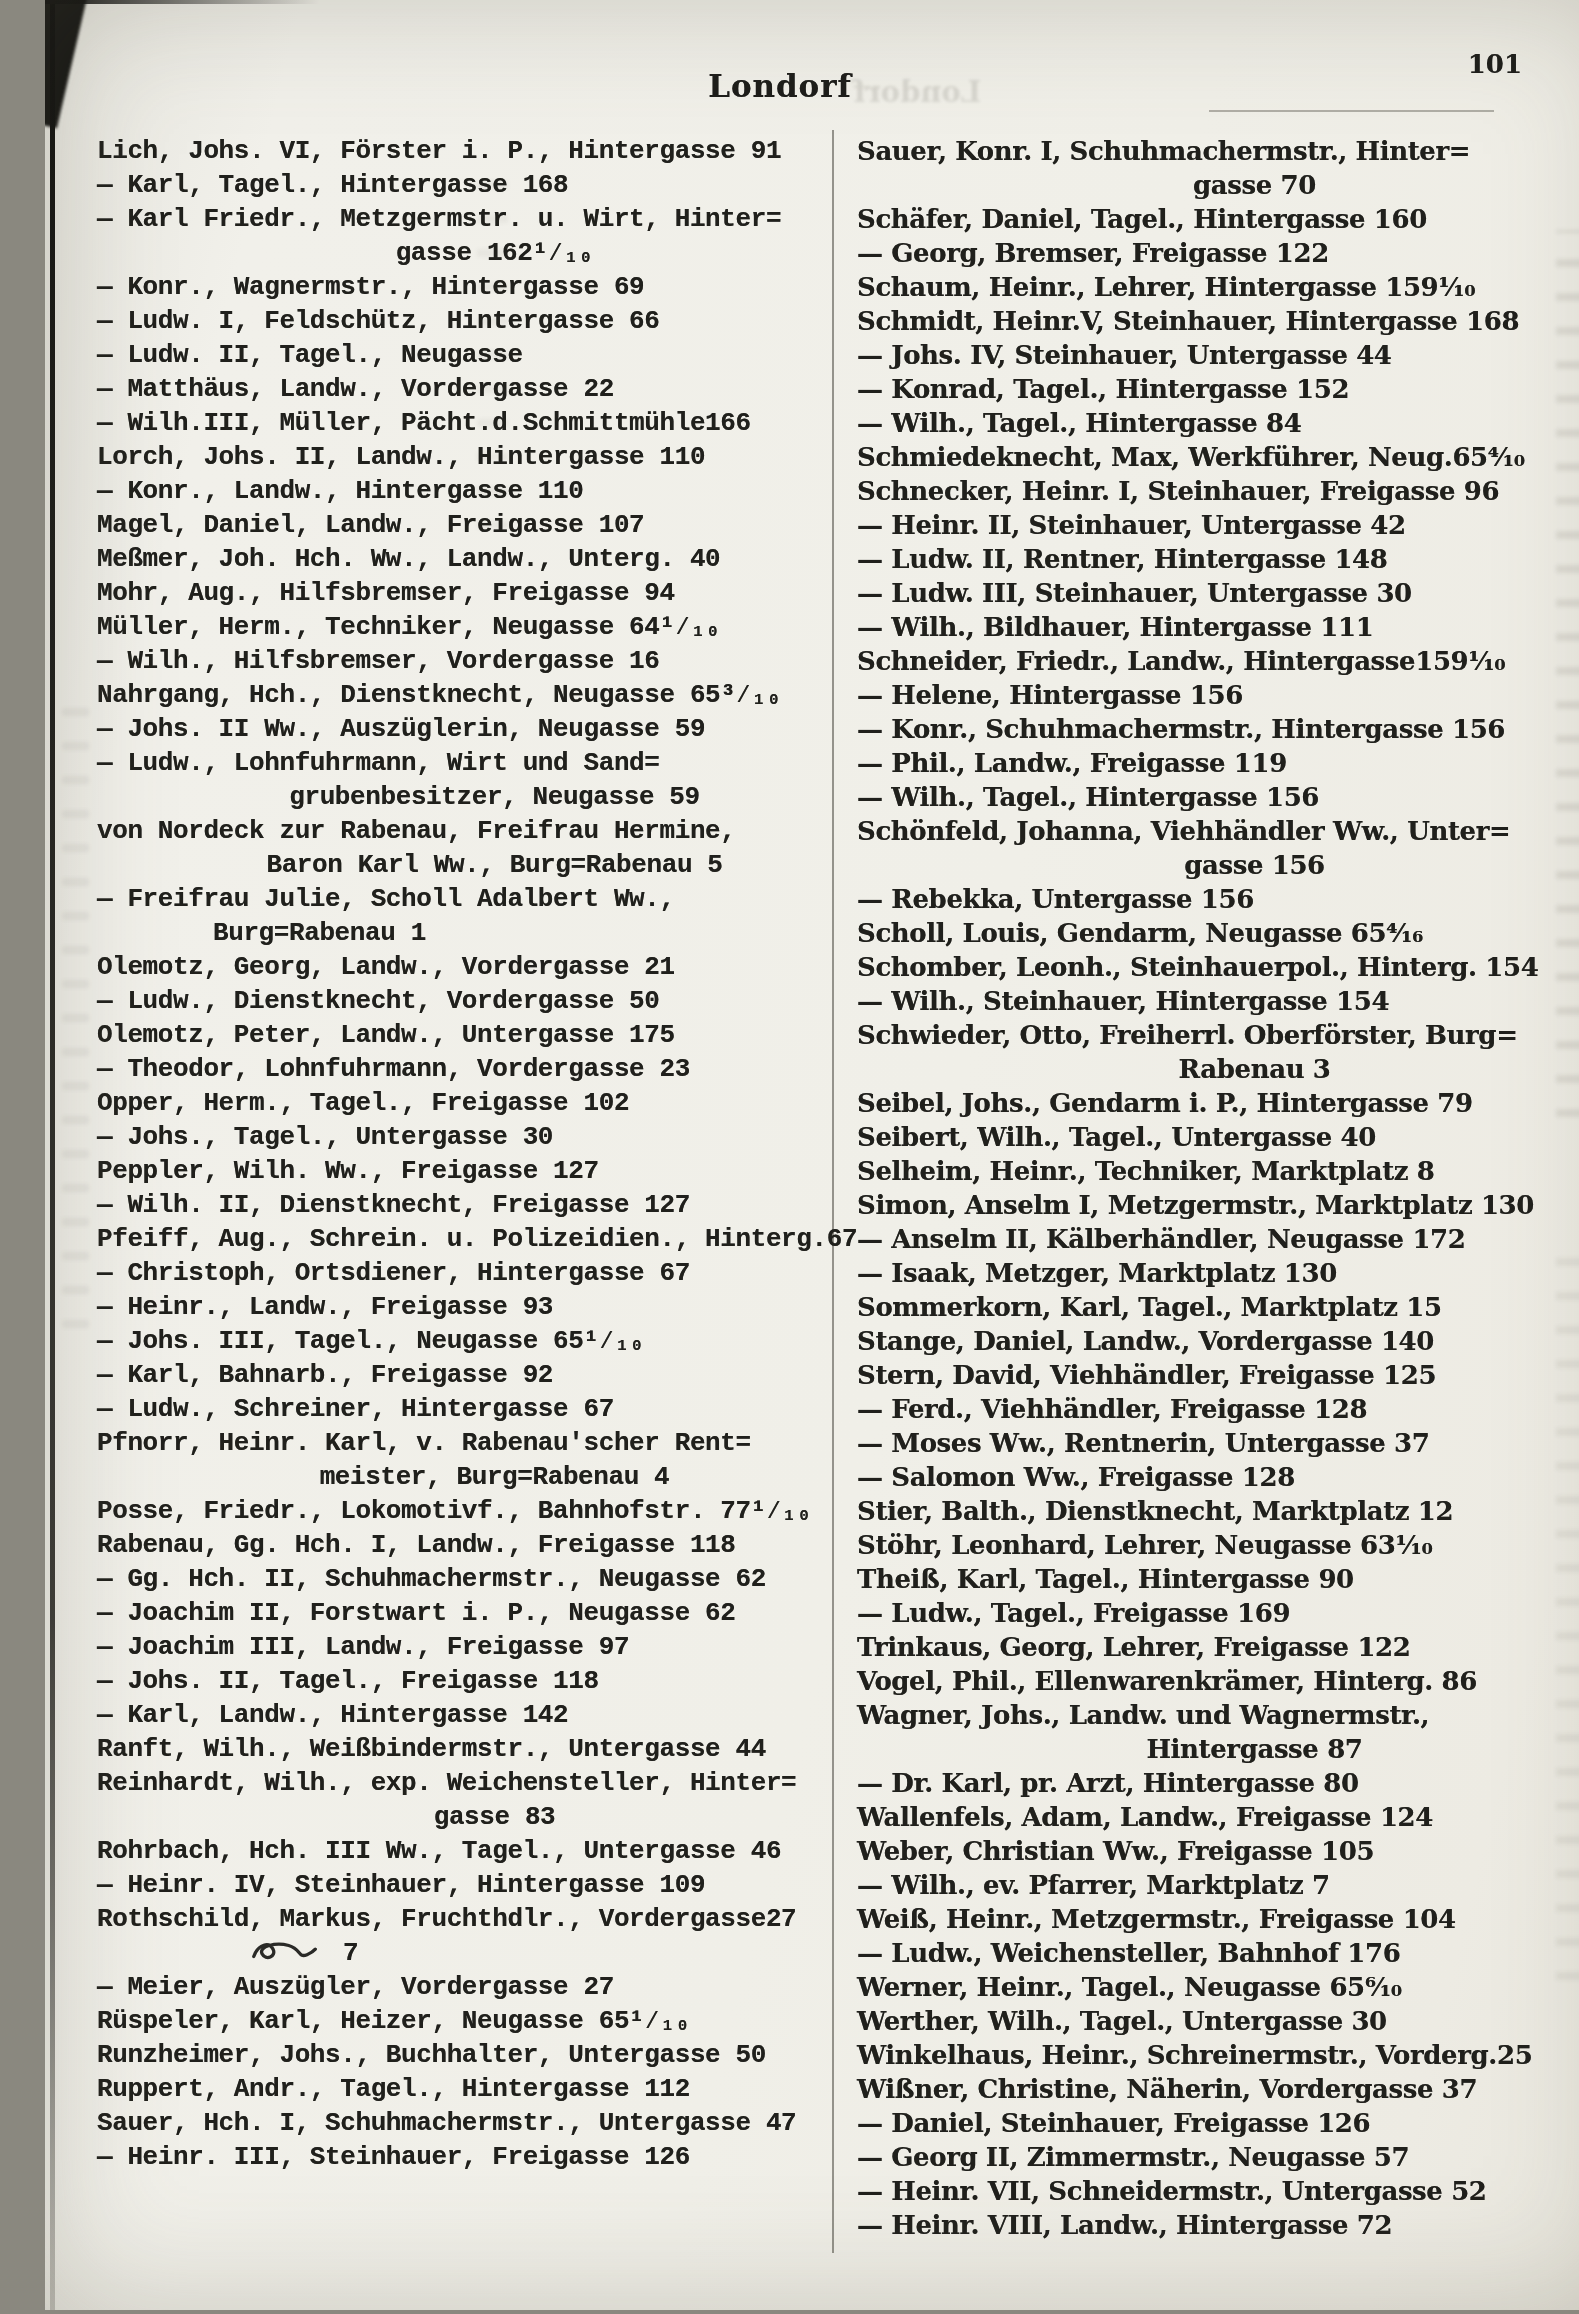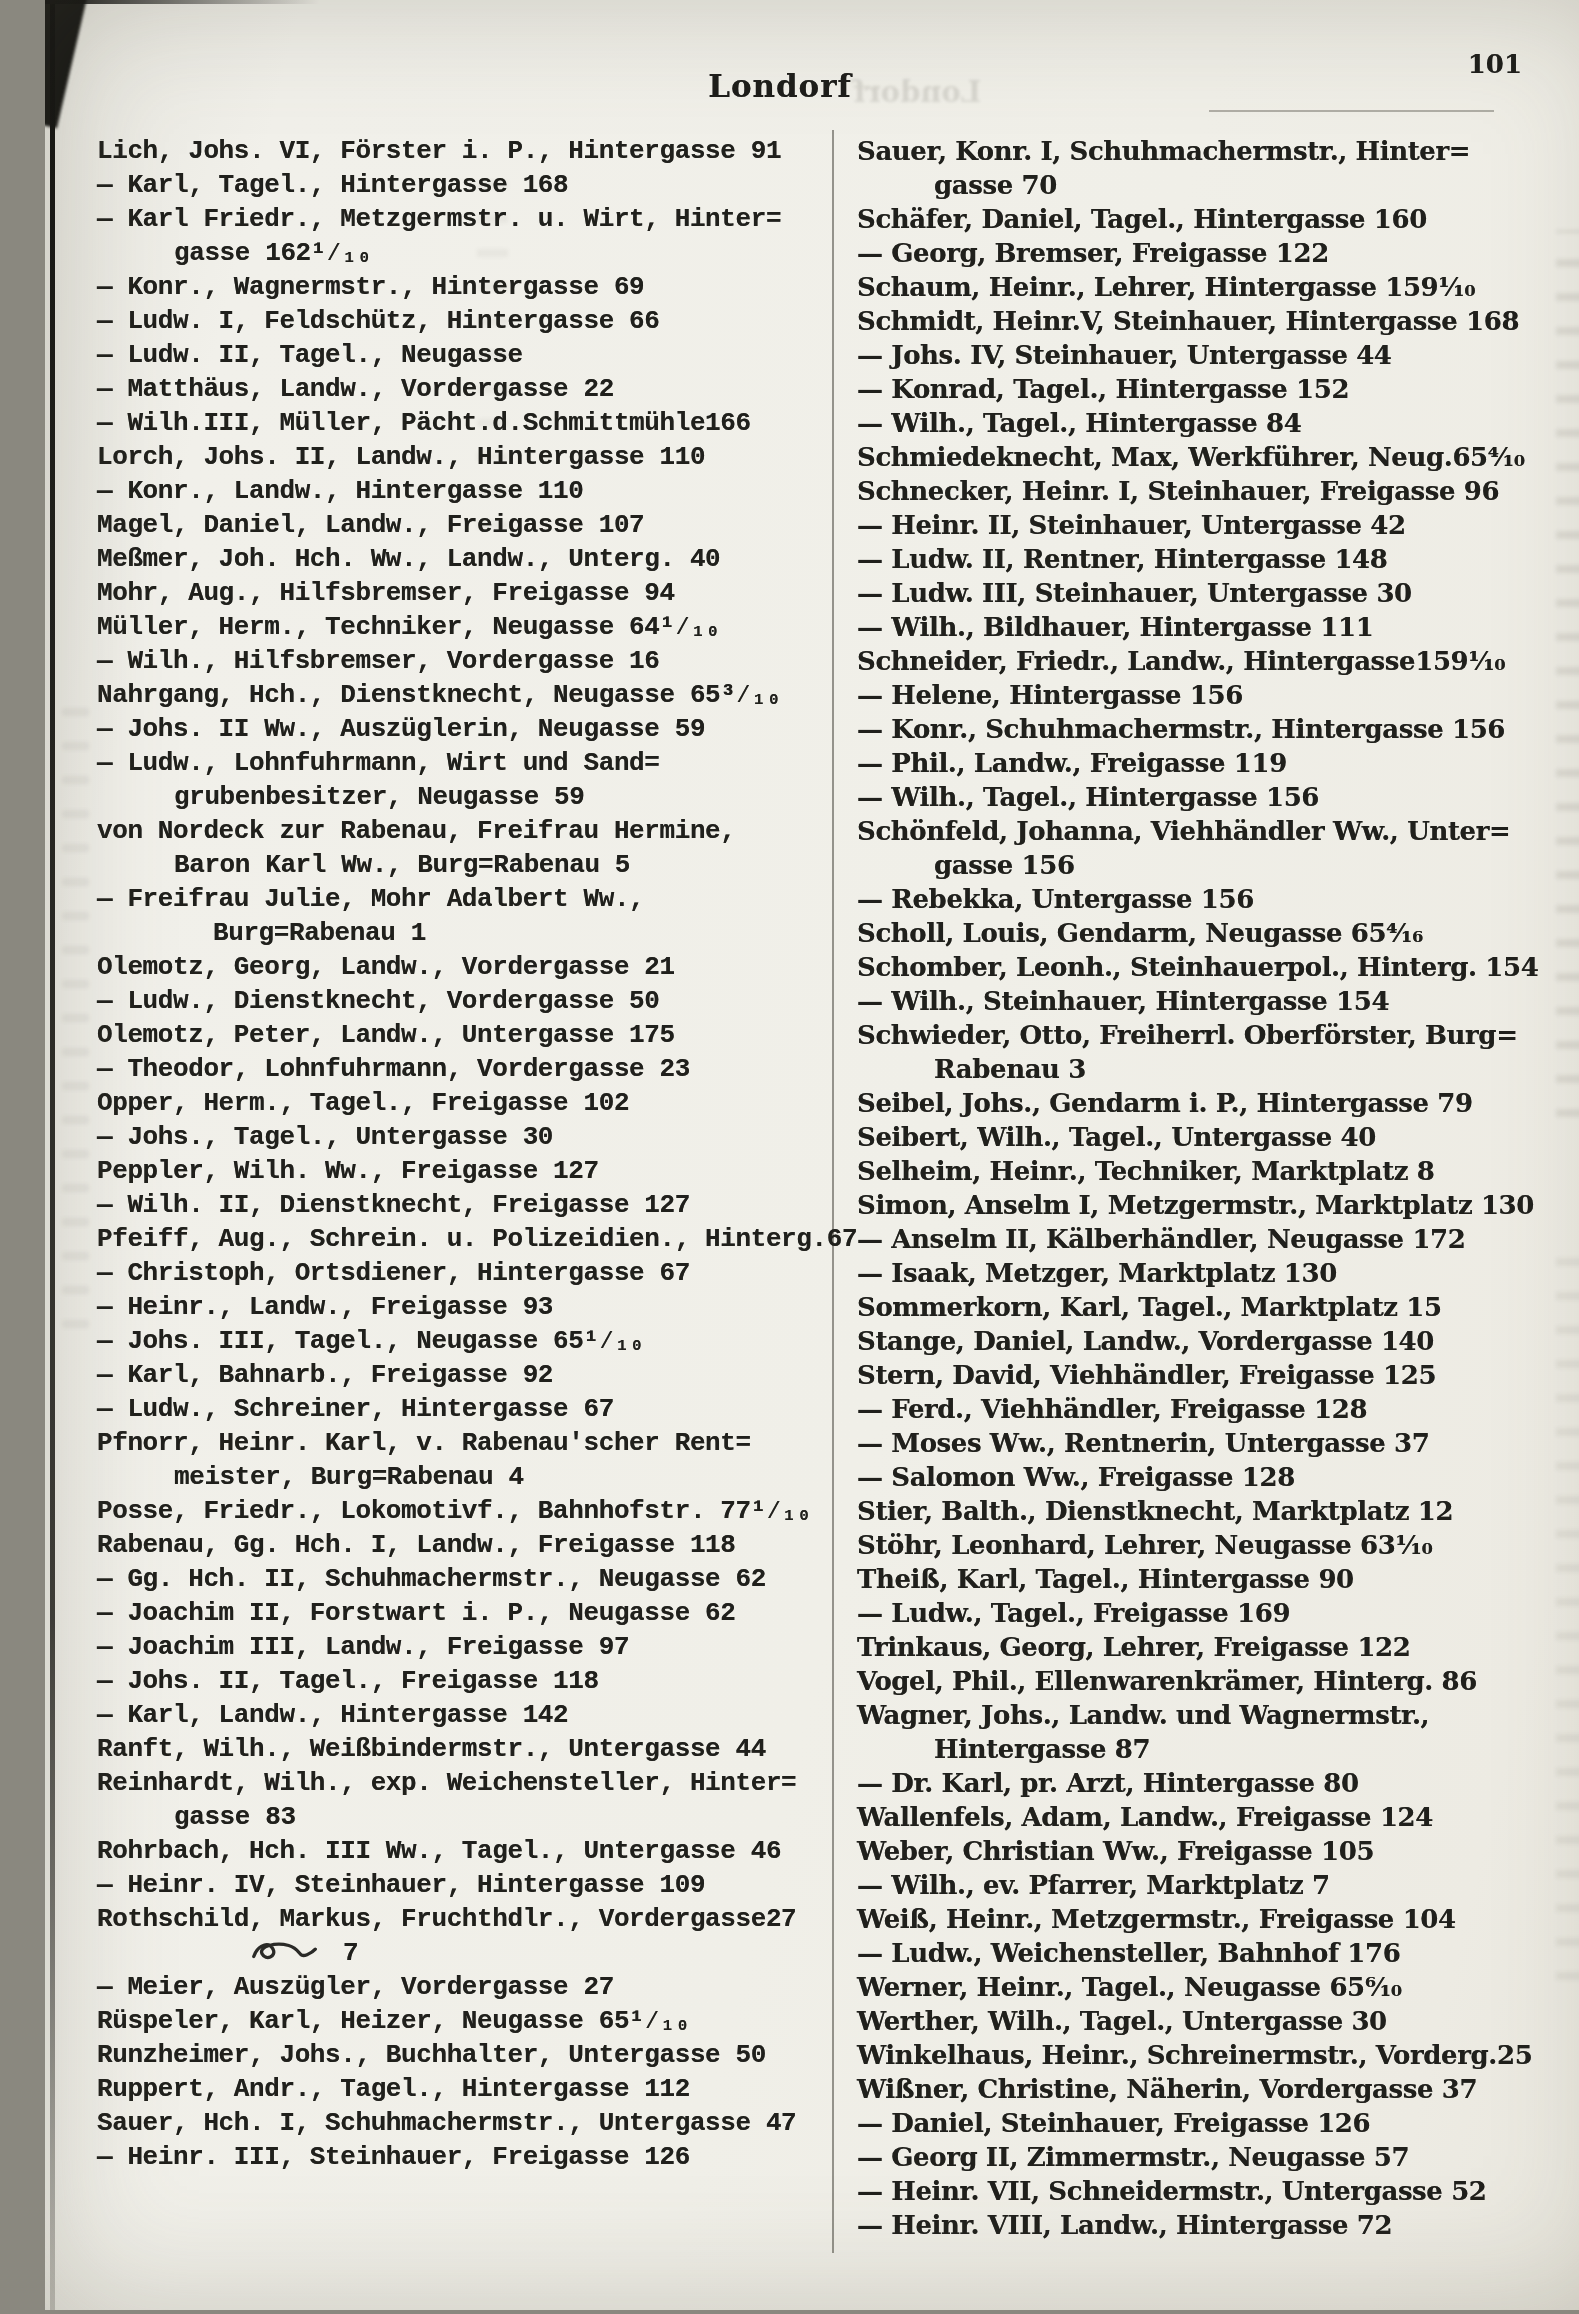--- a/index.html
+++ b/index.html
@@ -114,21 +114,21 @@
   }
   .line {
     height: 34px;
     line-height: 34px;
     font-size: 26px;
     letter-spacing: -0.4px;
     white-space: nowrap;
     color: #20201c;
     text-shadow: 0 0 0.6px rgba(10,10,8,0.55);
   }
-  .line.c  { padding-left: 77px; }
+  .line.c  { padding-left: 77px; text-align: center; }
   .line.c2 { padding-left: 116px; }
   .line.o  { padding-left: 154px; }
   .line.o svg { vertical-align: -3.7px; margin-right: 24px; }
 </style>
 </head>
 <body>
 
 <div class="page">
 
   <div class="corner-mark"></div>
@@ -163,21 +163,21 @@
       <div class="line e">Meßmer, Joh. Hch. Ww., Landw., Unterg. 40</div>
       <div class="line e">Mohr, Aug., Hilfsbremser, Freigasse 94</div>
       <div class="line e">Müller, Herm., Techniker, Neugasse 64¹⁄₁₀</div>
       <div class="line e">— Wilh., Hilfsbremser, Vordergasse 16</div>
       <div class="line e">Nahrgang, Hch., Dienstknecht, Neugasse 65³⁄₁₀</div>
       <div class="line e">— Johs. II Ww., Auszüglerin, Neugasse 59</div>
       <div class="line e">— Ludw., Lohnfuhrmann, Wirt und Sand=</div>
       <div class="line c">grubenbesitzer, Neugasse 59</div>
       <div class="line e">von Nordeck zur Rabenau, Freifrau Hermine,</div>
       <div class="line c">Baron Karl Ww., Burg=Rabenau 5</div>
-      <div class="line e">— Freifrau Julie, Mohr Adalbert Ww.,</div>
+      <div class="line e">— Freifrau Julie, Scholl Adalbert Ww.,</div>
       <div class="line c2">Burg=Rabenau 1</div>
       <div class="line e">Olemotz, Georg, Landw., Vordergasse 21</div>
       <div class="line e">— Ludw., Dienstknecht, Vordergasse 50</div>
       <div class="line e">Olemotz, Peter, Landw., Untergasse 175</div>
       <div class="line e">— Theodor, Lohnfuhrmann, Vordergasse 23</div>
       <div class="line e">Opper, Herm., Tagel., Freigasse 102</div>
       <div class="line e">— Johs., Tagel., Untergasse 30</div>
       <div class="line e">Peppler, Wilh. Ww., Freigasse 127</div>
       <div class="line e">— Wilh. II, Dienstknecht, Freigasse 127</div>
       <div class="line e">Pfeiff, Aug., Schrein. u. Polizeidien., Hinterg.67</div>

